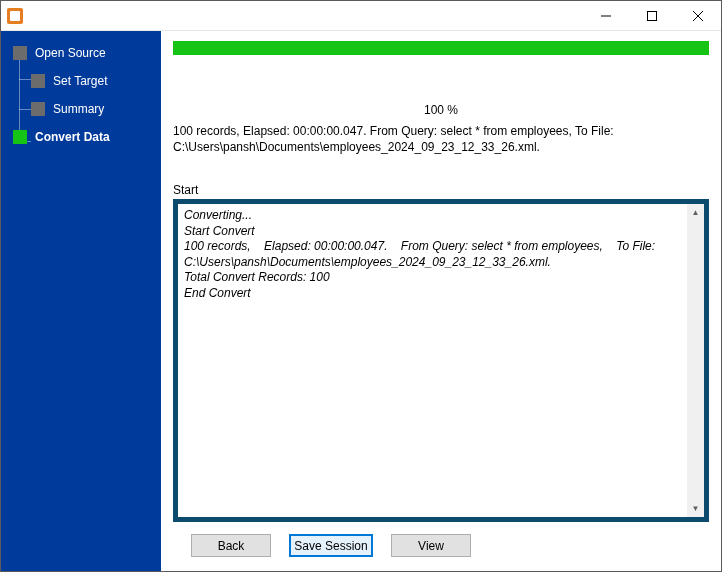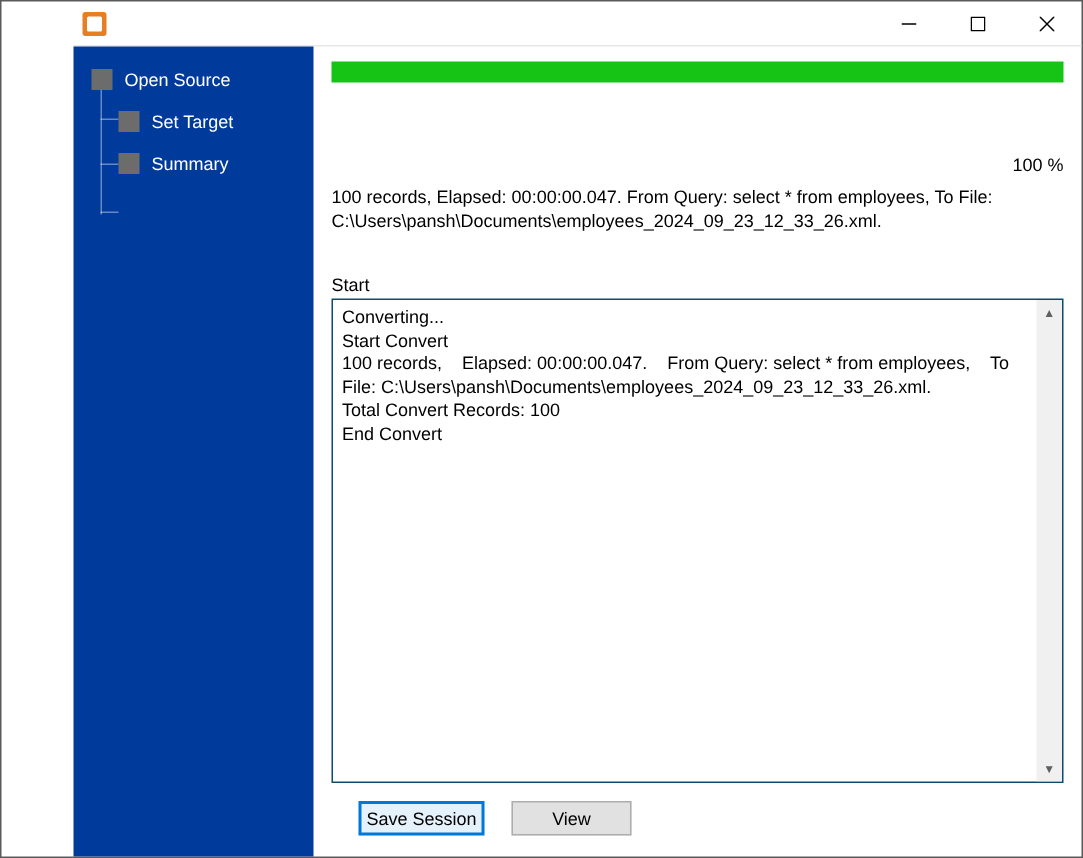--- a/index.html
+++ b/index.html
@@ -3,21 +3,20 @@
 <meta charset="utf-8">
 <style>
   * { box-sizing: border-box; }
   html, body { margin: 0; padding: 0; font-family: "Segoe UI", Tahoma, sans-serif; font-size: 12px; color: #000; }
   .window {
     width: 722px; height: 572px;
     border: 1px solid #5a5a5a;
     background: #fff;
     display: flex; flex-direction: column;
     position: relative;
-    padding-left: 48px;
   }
   .titlebar {
     height: 30px;
     display: flex; align-items: center;
     padding-left: 6px;
     border-bottom: 1px solid #e8e8e8;
   }
   .titlebar .icon {
     width: 16px; height: 16px;
     background: #e67e22;
@@ -98,36 +97,37 @@
   .progress-zone {
     height: 82px;
     display: flex; flex-direction: column; justify-content: flex-end;
   }
   .progress-bar {
     height: 18px;
     background: #15c415;
     width: 100%;
   }
   .progress-label {
-    text-align: right;
+    text-align: center;
     padding: 4px 0 6px 0;
     margin-top: 44px;
   }
   .summary-text {
     line-height: 1.35;
     min-height: 40px;
     margin-bottom: 20px;
   }
   .output-label { margin-bottom: 2px; }
   .output-box {
     flex: 1;
-    border: 1px solid #0c4a6e;
+    border: 5px solid #0c4a6e;
     position: relative;
     overflow: hidden;
     min-height: 0;
+    font-style: italic;
   }
   .output-content {
     position: absolute;
     inset: 0 17px 0 0;
     padding: 4px 6px;
     white-space: pre-wrap;
     line-height: 1.3;
     overflow: hidden;
   }
   .scrollbar {
@@ -203,20 +203,24 @@
         <div class="step-box"></div>
         <div class="step-label">Open Source</div>
       </div>
       <div class="step child">
         <div class="step-box"></div>
         <div class="step-label">Set Target</div>
       </div>
       <div class="step child">
         <div class="step-box"></div>
         <div class="step-label">Summary</div>
+      </div>
+      <div class="step active">
+        <div class="step-box"></div>
+        <div class="step-label">Convert Data</div>
       </div>
     </div>
 
     <div class="main">
 
       <div class="progress-zone">
         <div class="progress-bar"></div>
         <div class="progress-label">100 %</div>
       </div>
 
@@ -230,20 +234,21 @@
 Total Convert Records: 100
 End Convert</div>
         <div class="scrollbar">
           <div class="sb-btn">▲</div>
           <div class="sb-track"></div>
           <div class="sb-btn">▼</div>
         </div>
       </div>
 
       <div class="button-row">
+        <div class="btn">Back</div>
         <div class="btn primary savesession">Save Session</div>
         <div class="btn">View</div>
       </div>
 
     </div>
 
   </div>
 
 </div>
 

